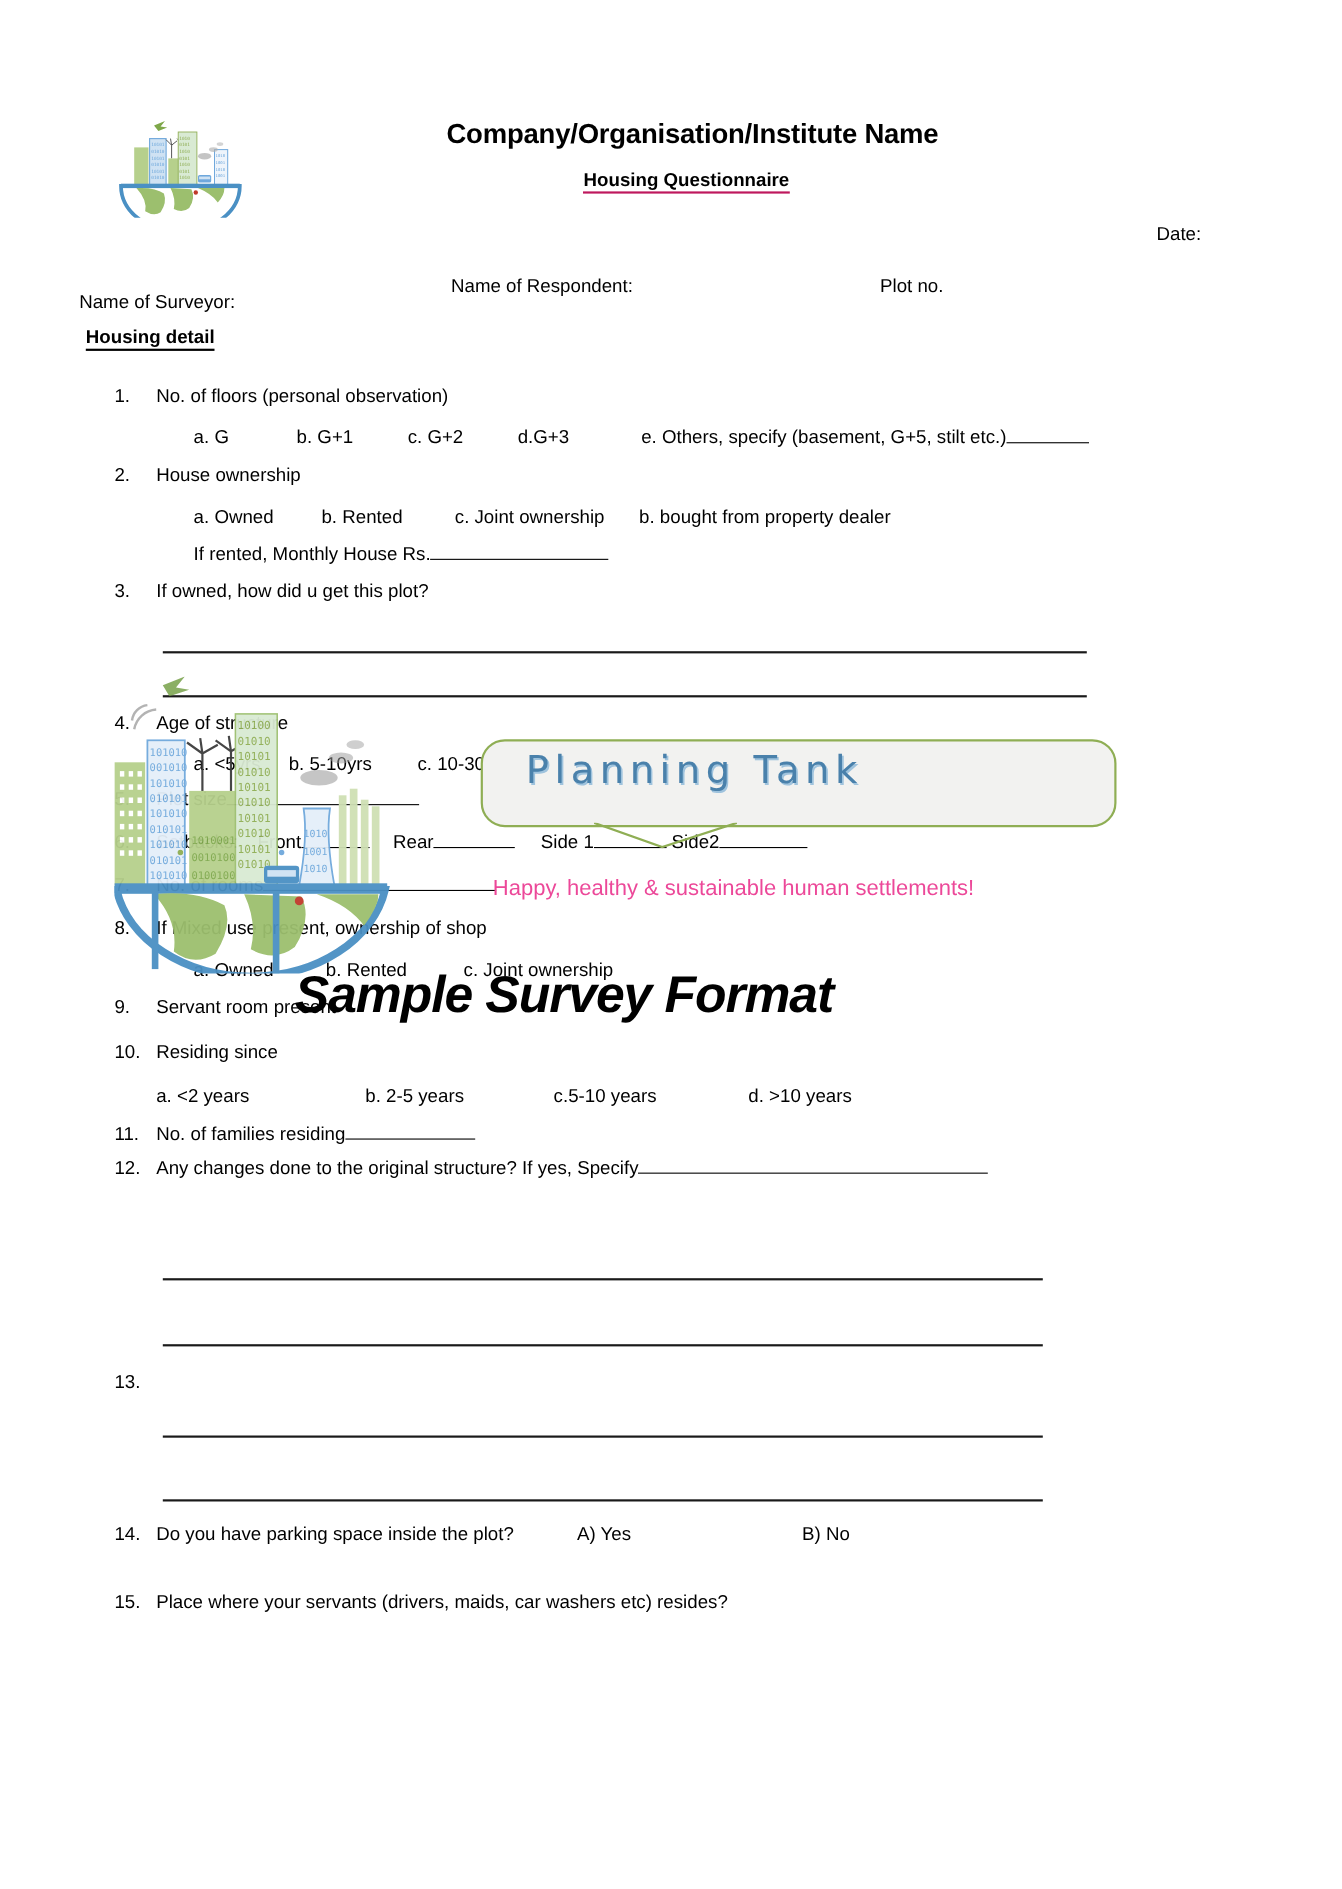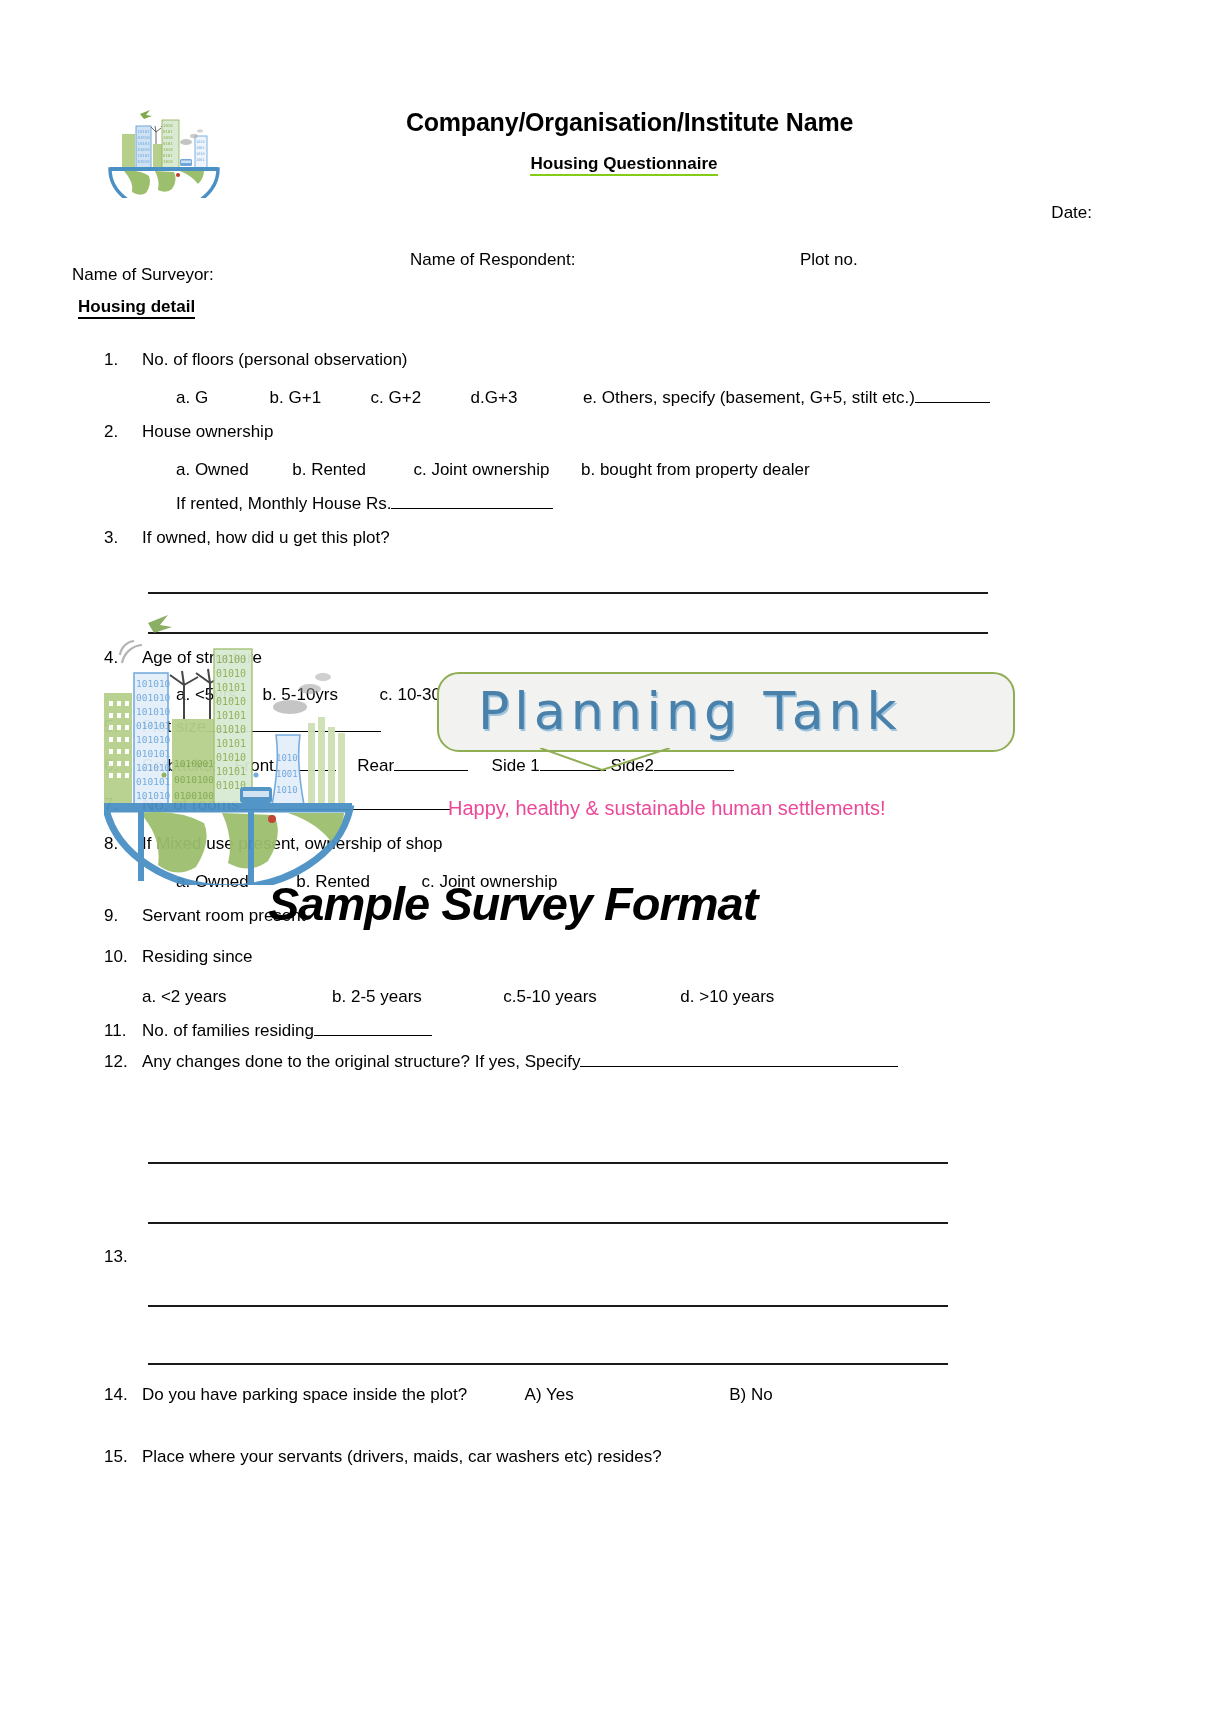--- a/index.html
+++ b/index.html
@@ -43,21 +43,21 @@
   }
   .doc-subtitle {
     position: absolute;
     left: 0; right: 0; top: 58px;
     text-align: center;
     font-size: 17px;
     font-weight: bold;
     padding-left: 28px;
   }
   .doc-subtitle span {
-    border-bottom: 2px solid #84cc16;
+    border-bottom: 2px solid #be185d;
     padding-bottom: 1px;
   }
 
   .date-field {
     position: absolute;
     top: 203px; right: 128px;
     font-size: 17px;
   }
 
   .meta-row {
@@ -136,21 +136,21 @@
     position: absolute;
     left: 437px; top: 672px;
     width: 578px; height: 80px;
     background: #f2f2f0;
     border: 2px solid #8fae54;
     border-radius: 22px;
   }
   .pt-text {
     position: absolute;
     left: 478px; top: 681px;
-    font-size: 52px;
+    font-size: 35px;
     font-weight: normal;
     letter-spacing: 5px;
     color: #4a81ab;
     text-shadow: 1.5px 1.5px 0 #9fc3dd;
     font-family: "DejaVu Sans", sans-serif;
   }
   .pt-tail {
     position: absolute;
     left: 540px; top: 748px;
     width: 130px; height: 28px;

